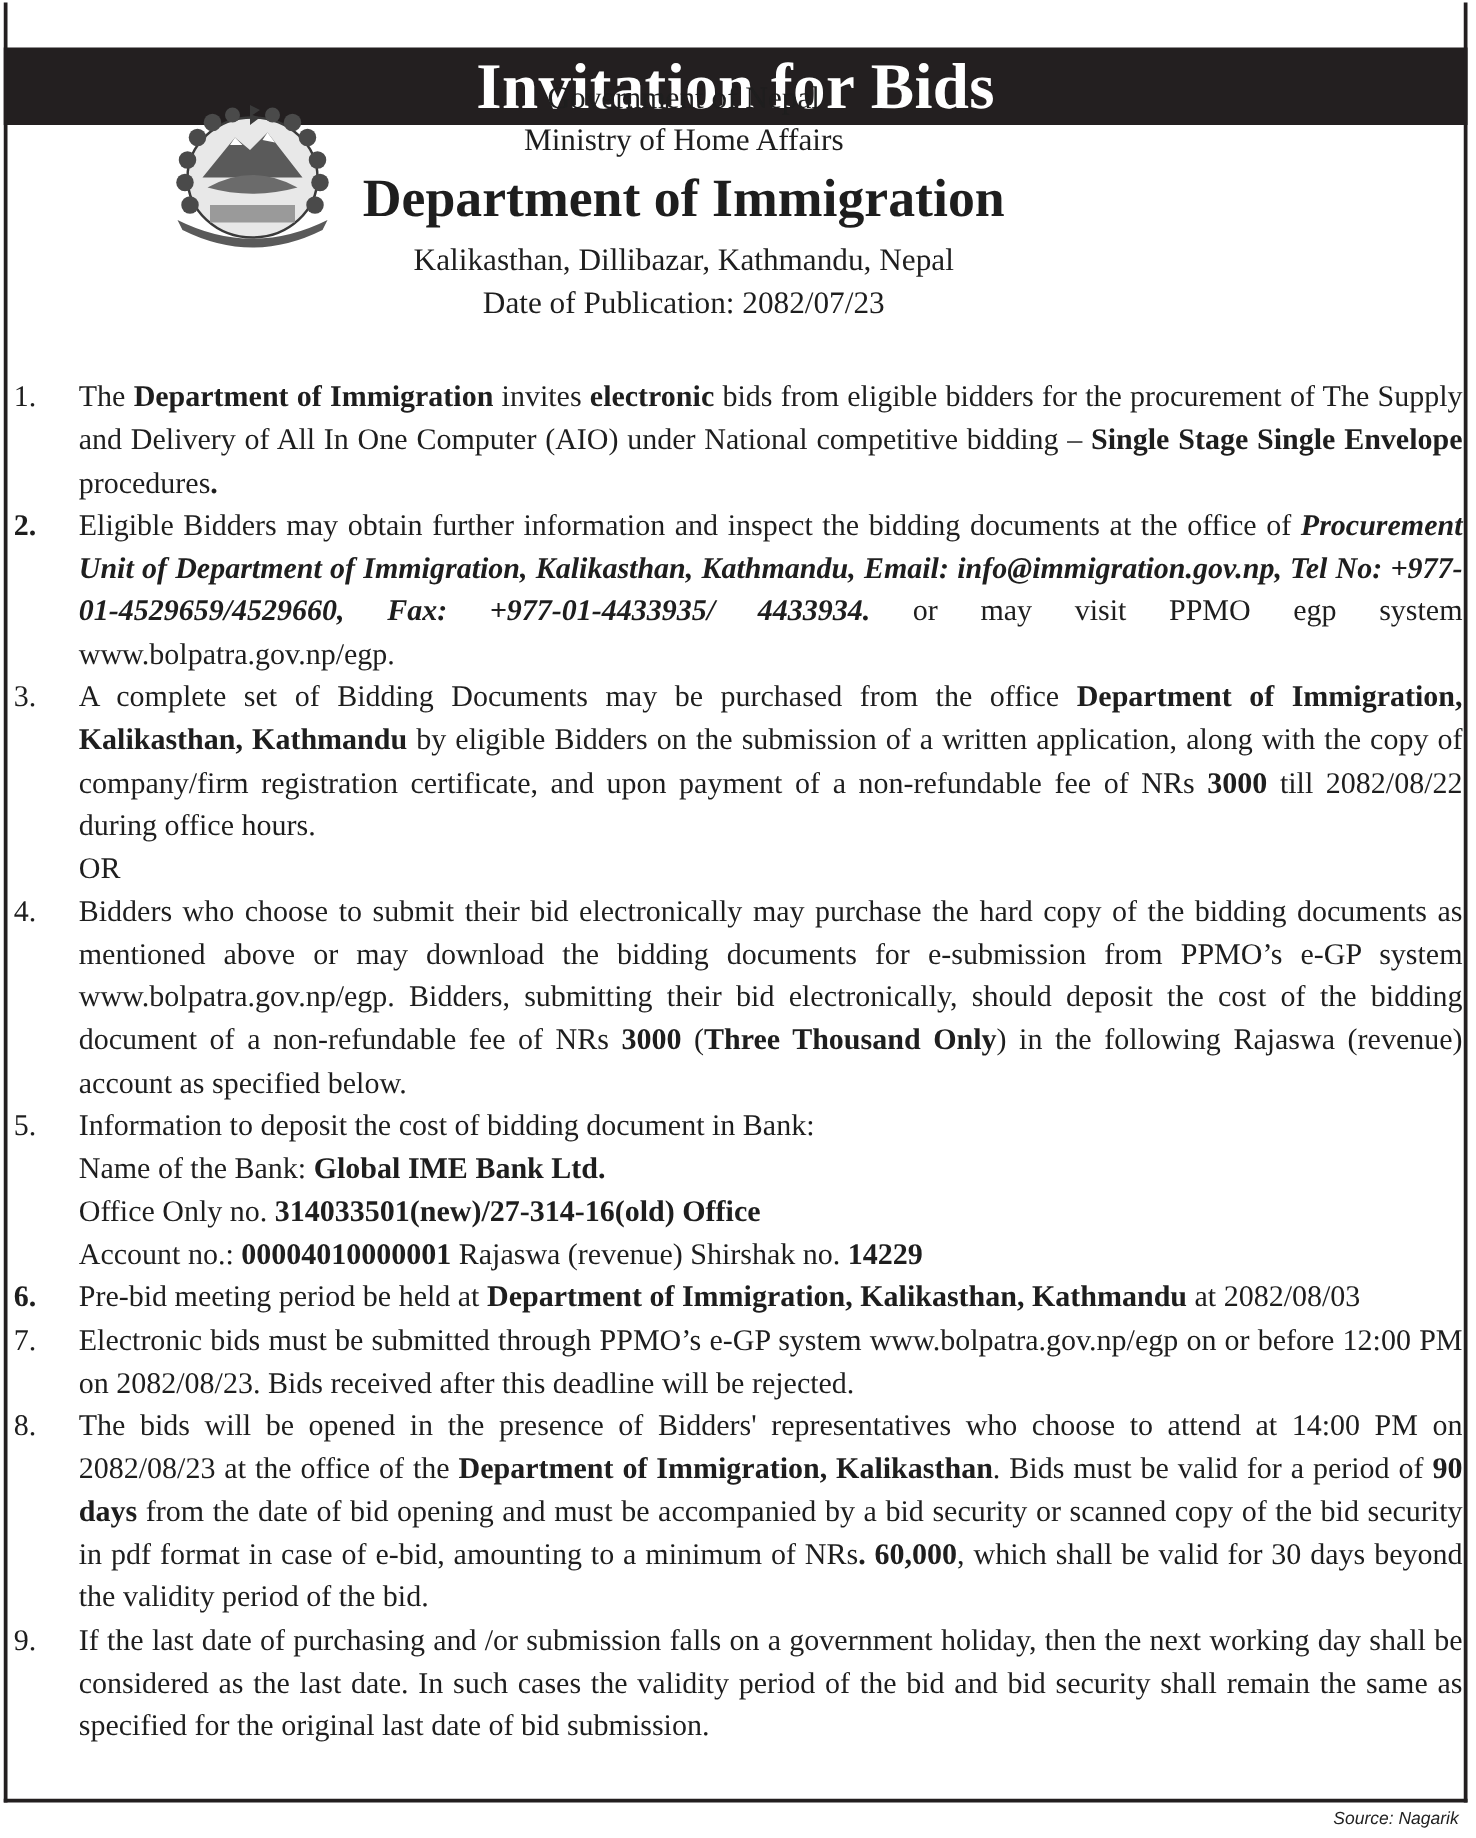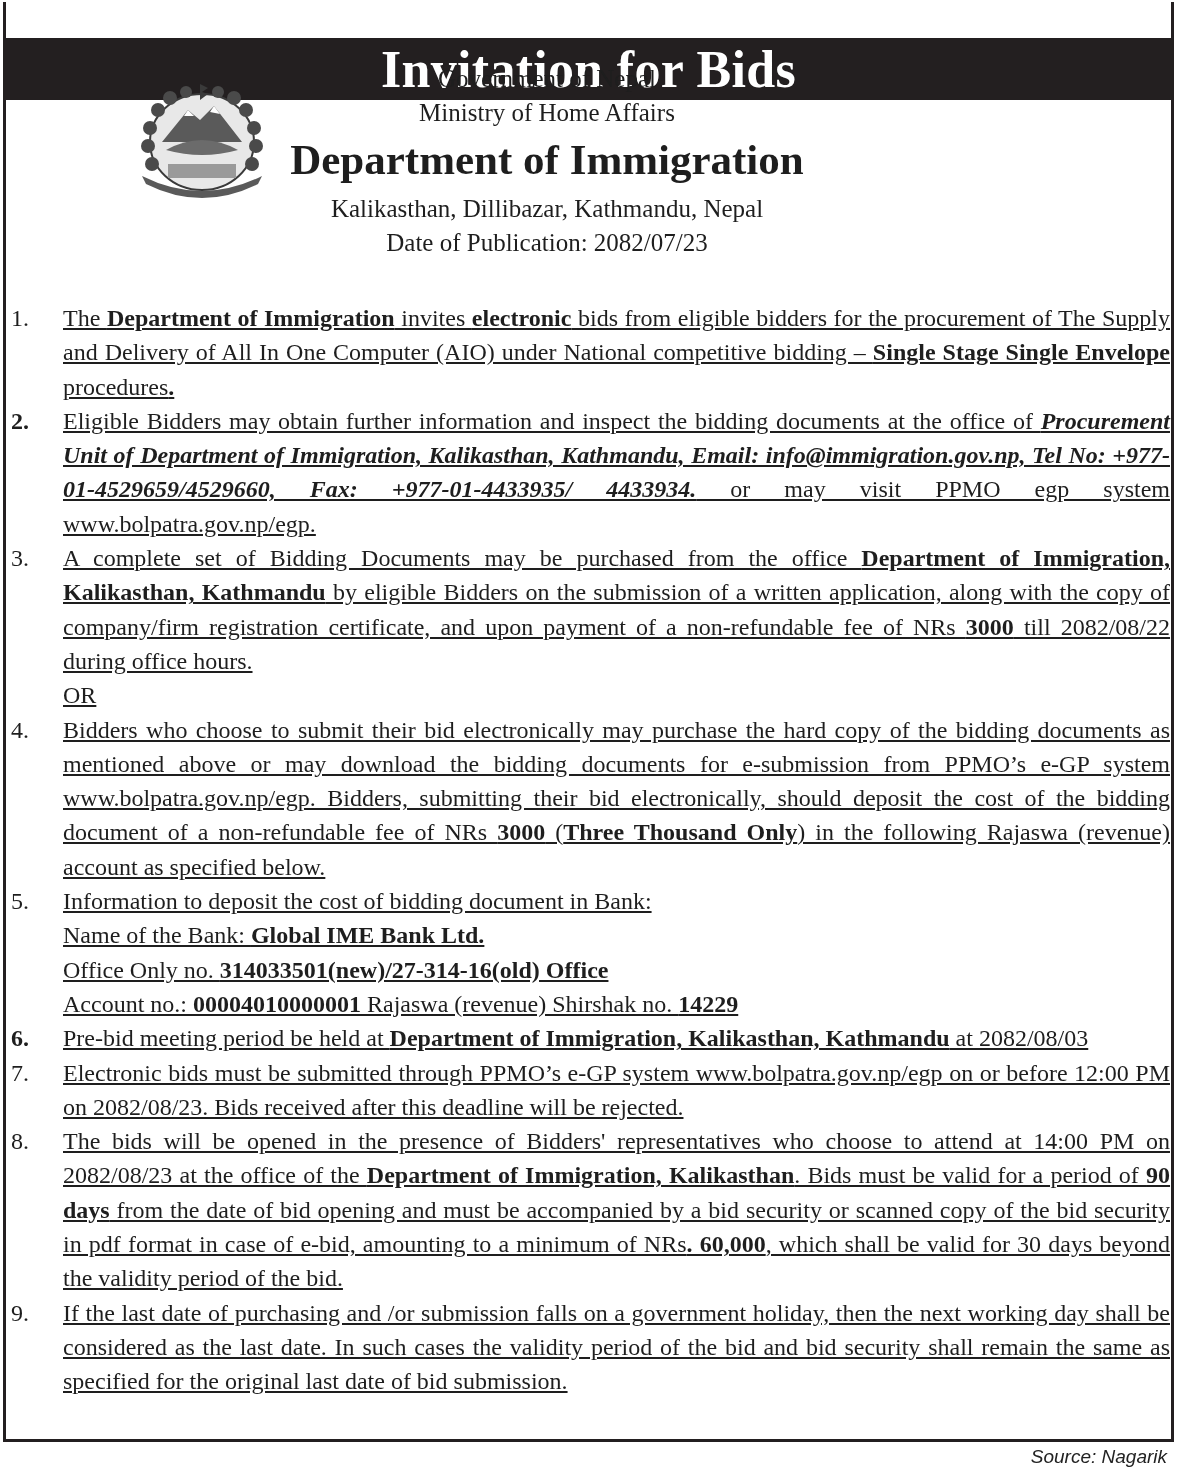--- a/index.html
+++ b/index.html
@@ -11,26 +11,26 @@
                background: #231f20; color: #ffffff; text-align: center;
                font-weight: bold; font-size: 52px; line-height: 64px; letter-spacing: 0.3px; margin-top: 36px; }
   .logo { position: absolute; left: 128px; top: 80px; width: 148px; height: 126px; }
   .header { position: absolute; left: 0; top: 62px; width: 1094px; text-align: center; }
   .h-line { font-size: 25px; line-height: 34px; }
   .h-dept { font-size: 43px; font-weight: bold; line-height: 60px; margin: 0 0 2px 0; }
   .body { position: absolute; left: 11px; top: 301px; width: 1159px; }
   .item { display: flex; font-size: 24px; line-height: 34.3px; }
   .num { width: 52px; flex: none; }
   .num.b { font-weight: bold; }
-  .txt { flex: 1; text-align: justify; text-align-last: left; text-decoration: underline; }
+  .txt { flex: 1; text-align: justify; text-align-last: left; }
   .txt .line { display: block; text-align: center; }
   .b { font-weight: bold; }
   .bi { font-weight: bold; font-style: italic; }
   .source { position: absolute; right: 14px; top: 1446px; font-family: "Liberation Sans", sans-serif;
-            font-style: italic; font-size: 19px; color: #222; }
+            font-style: italic; font-size: 14px; color: #222; }
   .watermark { position: absolute; pointer-events: none; color: rgba(40,110,200,0.10);
                font-family: "Liberation Sans", sans-serif; font-weight: bold; font-size: 120px;
                transform: rotate(-55deg); }
 </style>
 </head>
 <body>
 
 <div class="watermark" style="left:360px; top:380px;">&nbsp;</div>
 
 <div class="title-bar">Invitation for Bids</div>

